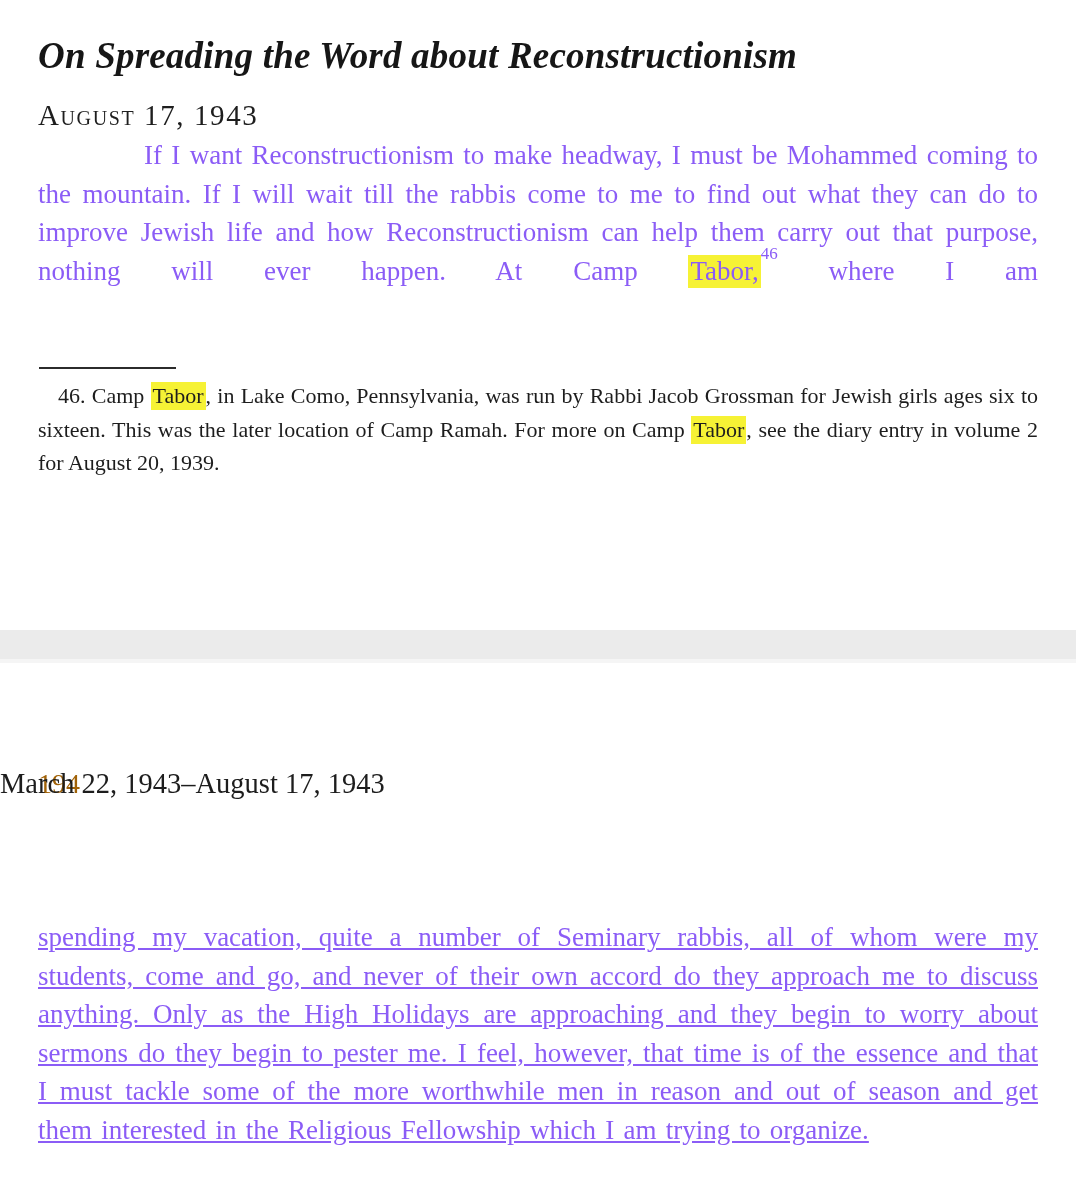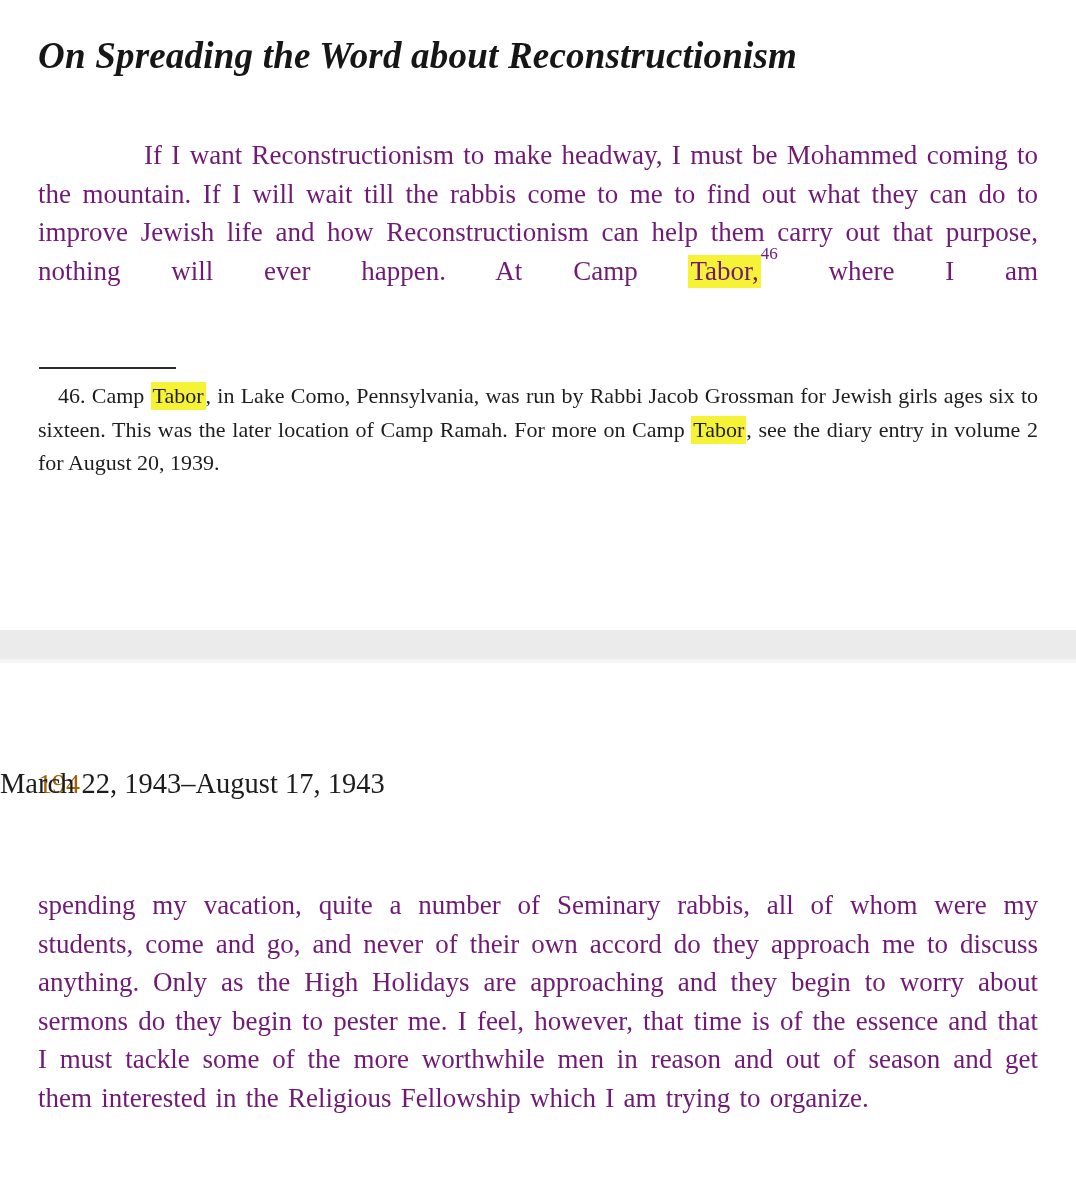--- a/index.html
+++ b/index.html
@@ -45,21 +45,21 @@
     color: #1e1e1e;
   }
 
   .body-para {
     position: absolute;
     left: 38px;
     width: 1000px;
     font-size: 27px;
     line-height: 38.5px;
     text-align: justify;
-    color: #701a75;
+    color: #8b5cf6;
   }
 
   .para-entry {
     top: 136px;
     text-indent: 106px;
     text-align-last: justify;
   }
 
   mark.hl {
     color: inherit;
@@ -132,31 +132,33 @@
     position: absolute;
     left: 0;
     top: 0;
     width: 100%;
     text-align: left;
     font-size: 28.5px;
     color: #1d1d1d;
   }
 
   .para-continuation {
-    top: 886px;
+    top: 918px;
     word-spacing: 2.5px;
+    text-decoration: underline;
   }
 </style>
 </head>
 <body>
 
 <div class="page">
 
   <h1 class="entry-title">On Spreading the Word about Reconstructionism</h1>
 
+  <div class="date-heading">August 17, 1943</div>
 
   <p class="body-para para-entry"><span>If I want Reconstructionism to make headway, I must be Mohammed coming to the mountain. If I will wait till the rabbis come to me to find out what they can do to improve Jewish life and how Reconstructionism can help them carry out that purpose, nothing will ever happen. At Camp </span><mark class="hl" style="background-color: rgb(246, 242, 53);">Tabor,</mark><sup class="fnref">46</sup><span> where I am</span></p>
 
   <div class="footnote-rule"></div>
 
   <p class="footnote"><span>46.</span><span> Camp </span><mark class="hl" style="background-color: rgb(246, 242, 53);">Tabor</mark><span>, in Lake Como, Pennsylvania, was run by Rabbi Jacob Grossman for Jewish girls ages six to sixteen. This was the later location of Camp Ramah. For more on Camp </span><mark class="hl" style="background-color: rgb(246, 242, 53);">Tabor</mark><span>, see the diary entry in volume 2 for August 20, 1939.</span></p>
 
   <div class="page-break-band" style="background-color: rgb(235, 235, 235);"></div>
 
   <div class="page-head-row">

